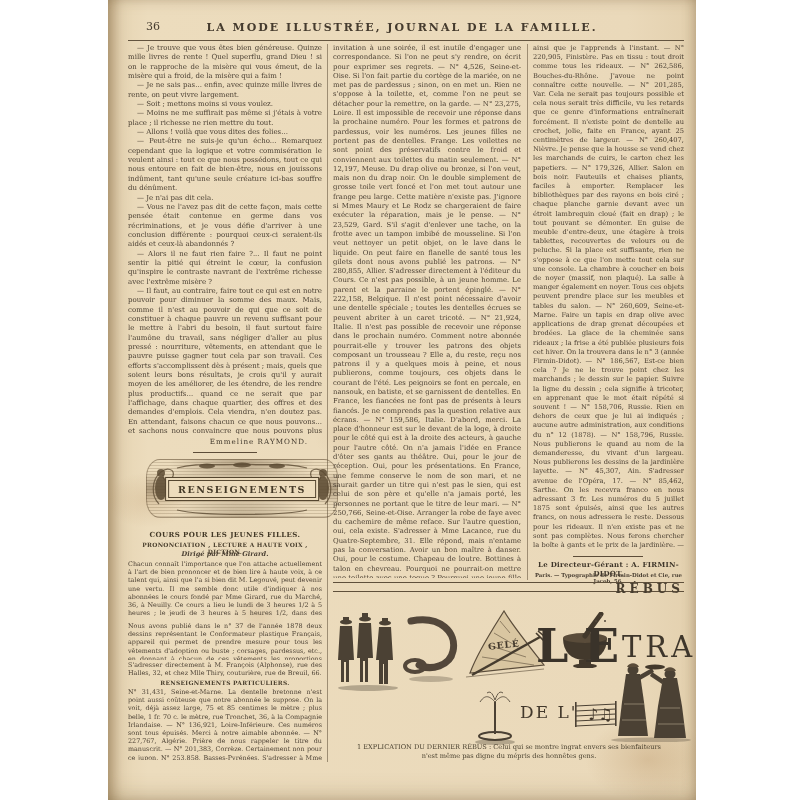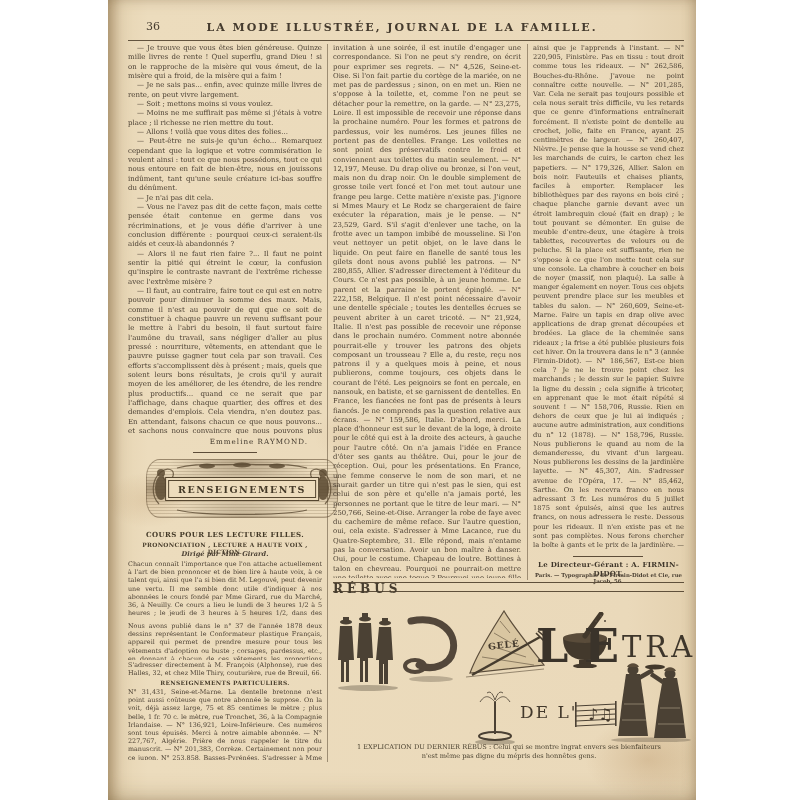--- a/index.html
+++ b/index.html
@@ -101,40 +101,40 @@
         <ellipse cx="176" cy="28" rx="6" ry="12"></ellipse>
         <circle cx="176" cy="13" r="4"></circle>
         <ellipse cx="60" cy="6" rx="8" ry="2.5"></ellipse>
         <ellipse cx="95" cy="5" rx="9" ry="2.5"></ellipse>
         <ellipse cx="130" cy="6" rx="8" ry="2.5"></ellipse>
       </g>
     </svg>
     <div class="cartouche">RENSEIGNEMENTS</div>
   </div>
 
-  <div class="abs h-small center" style="left:20px;top:530px;width:194px;">COURS POUR LES LECTURE FILLES.</div>
+  <div class="abs h-small center" style="left:20px;top:530px;width:194px;">COURS POUR LES JEUNES FILLES.</div>
   <div class="abs h-tiny center" style="left:20px;top:541px;width:194px;">PRONONCIATION , LECTURE A HAUTE VOIX , DICTION.</div>
   <div class="abs ital center" style="left:20px;top:550px;width:194px;">Dirigé par Mme Girard.</div>
   <div class="abs colblock cours" style="left:20px;top:560px;width:194px;height:56px;">Chacun connaît l'importance que l'on attache actuellement à l'art de bien prononcer et de bien lire à haute voix, à ce talent qui, ainsi que l'a si bien dit M. Legouvé, peut devenir une vertu. Il me semble donc utile d'indiquer à nos abonnées le cours fondé par Mme Girard, rue du Marché, 36, à Neuilly. Ce cours a lieu le lundi de 3 heures 1/2 à 5 heures ; le jeudi de 3 heures à 5 heures 1/2, dans des conditions tout à fait familiales, au prix de 30 francs par mois.</div>
   <div class="abs colblock cours" style="left:20px;top:622px;width:194px;height:38px;">Nous avons publié dans le n° 37 de l'année 1878 deux dessins représentant le Conformateur plastique Français, appareil qui permet de prendre mesure pour tous les vêtements d'adoption ou buste ; corsages, pardessus, etc., en donnant à chacun de ces vêtements les proportions exactes de la personne que l'on veut habiller. Le prix de cet appareil est fixé à 50 francs. On l'expédie franco par toute la France.</div>
   <div class="abs colblock cours" style="left:20px;top:661px;width:194px;height:15px;">S'adresser directement à M. François (Alphonse), rue des Halles, 32, et chez Mlle Thiry, couturière, rue de Breuil, 66.</div>
   <div class="abs h-tiny center" style="left:20px;top:679px;width:194px;">RENSEIGNEMENTS PARTICULIERS.</div>
   <div class="abs colblock cours" style="left:20px;top:688px;width:194px;height:72px;">N° 31,431, Seine-et-Marne. La dentelle bretonne n'est point aussi coûteuse que notre abonnée le suppose. On la voit, déjà assez large, 75 et 85 centimes le mètre ; plus belle, 1 fr. 70 c. le mètre, rue Tronchet, 36, à la Compagnie Irlandaise. — N° 136,921, Loire-Inférieure. Ces numéros sont tous épuisés. Merci à notre aimable abonnée. — N° 227,767, Algérie. Prière de nous rappeler le titre du manuscrit. — N° 201,383, Corrèze. Certainement non pour ce jupon. N° 253,858, Basses-Pyrénées. S'adresser à Mme Le Cyre, avenue de l'Opéra, 17. — N° 6,566, Paris. Les numéros que l'on demande existent ; on les recevra franco contre l'envoi de 2 fr. 75 c. Les détails d'ameublement ont été prodigués, et notre abonnée peut choisir dans le nombre. — N° 179,675, Doubs. En cas d'acceptation d'une</div>
 
   <div class="abs colblock dense" style="left:225px;top:44px;width:188px;height:534px;">invitation à une soirée, il est inutile d'engager une correspondance. Si l'on ne peut s'y rendre, on écrit pour exprimer ses regrets. — N° 4,526, Seine-et-Oise. Si l'on fait partie du cortège de la mariée, on ne met pas de pardessus ; sinon, on en met un. Rien ne s'oppose à la toilette, et, comme l'on ne peut se détacher pour la remettre, on la garde. — N° 23,275, Loire. Il est impossible de recevoir une réponse dans la prochaine numéro. Pour les formes et patrons de pardessus, voir les numéros. Les jeunes filles ne portent pas de dentelles. Frange. Les voilettes ne sont point des préservatifs contre le froid et conviennent aux toilettes du matin seulement. — N° 12,197, Meuse. Du drap olive ou bronze, si l'on veut, mais non du drap noir. On le double simplement de grosse toile vert foncé et l'on met tout autour une frange peu large. Cette matière n'existe pas. J'ignore si Mmes Maury et Le Rodz se chargeraient de faire exécuter la réparation, mais je le pense. — N° 23,529, Gard. S'il s'agit d'enlever une tache, on la frotte avec un tampon imbibé de mousseline. Si l'on veut nettoyer un petit objet, on le lave dans le liquide. On peut faire en flanelle de santé tous les gilets dont nous avons publié les patrons. — N° 280,855, Allier. S'adresser directement à l'éditeur du Cours. Ce n'est pas possible, à un jeune homme. Le parent et la parraine le portent épinglé. — N° 222,158, Belgique. Il n'est point nécessaire d'avoir une dentelle spéciale ; toutes les dentelles écrues se peuvent abriter à un caret tricoté. — N° 21,924, Italie. Il n'est pas possible de recevoir une réponse dans le prochain numéro. Comment notre abonnée pourrait-elle y trouver les patrons des objets composant un trousseau ? Elle a, du reste, reçu nos patrons il y a quelques mois à peine, et nous publierons, comme toujours, ces objets dans le courant de l'été. Les peignoirs se font en percale, en nansouk, en batiste, et se garnissent de dentelles. En France, les fiancées ne font pas de présents à leurs fiancés. Je ne comprends pas la question relative aux écrans. — N° 159,586, Italie. D'abord, merci. La place d'honneur est sur le devant de la loge, à droite pour le côté qui est à la droite des acteurs, à gauche pour l'autre côté. On n'a jamais l'idée en France d'ôter ses gants au théâtre. Oui, pour le jour de réception. Oui, pour les présentations. En France, une femme conserve le nom de son mari, et ne saurait garder un titre qui n'est pas le sien, qui est celui de son père et qu'elle n'a jamais porté, les personnes ne portant que le titre de leur mari. — N° 250,766, Seine-et-Oise. Arranger la robe de faye avec du cachemire de même reface. Sur l'autre question, oui, cela existe. S'adresser à Mme Lacance, rue du Quatre-Septembre, 31. Elle répond, mais n'entame pas la conversation. Avoir un bon maître à danser. Oui, pour le costume. Chapeau de loutre. Bottines à talon en chevreau. Pourquoi ne pourrait-on mettre une toilette avec une toque ? Pourquoi une jeune fille de dix-sept ans ne pourrait-elle se servir d'un éventail ? Un reçoit sans cesse des nœuds de cravate. Il n'y a pas de cols spéciaux pour les jeunes filles. — N° 214,576, Algérie. Merci mille fois à notre abonnée. Ces numéros existent ; on les recevra franco contre l'envoi de 2 fr. 90 c. — N° 221,556, Aisne. Je ne crois pas qu'il existe rien de ce genre. — N° 221,855, Côtes-du-Nord. Les numéros ont été envoyés. Leur prix est de 2 fr. 75 c. Il n'y a point de livre spécial et pratique pour cet objet. Merci à notre trop bonne abonnée. — N° 88,562, Italie. Le Cours d'aquarelle de Cicéri coûte 50 francs,</div>
 
   <div class="abs colblock dense3" style="left:425px;top:44px;width:151px;height:506px;">ainsi que je l'apprends à l'instant. — N° 220,905, Finistère. Pas en tissu : tout droit comme tous les rideaux. — N° 262,586, Bouches-du-Rhône. J'avoue ne point connaître cette nouvelle. — N° 201,285, Var. Cela ne serait pas toujours possible et cela nous serait très difficile, vu les retards que ce genre d'informations entraînerait forcément. Il n'existe point de dentelle au crochet, jolie, faite en France, ayant 25 centimètres de largeur. — N° 260,407, Nièvre. Je pense que la housse se vend chez les marchands de cuirs, le carton chez les papetiers. — N° 179,326, Allier. Salon en bois noir. Fauteuils et chaises pliants, faciles à emporter. Remplacer les bibliothèques par des rayons en bois ciré ; chaque planche garnie devant avec un étroit lambrequin cloué (fait en drap) ; le tout pouvant se démonter. En guise de meuble d'entre-deux, une étagère à trois tablettes, recouvertes de velours ou de peluche. Si la place est suffisante, rien ne s'oppose à ce que l'on mette tout cela sur une console. La chambre à coucher en bois de noyer (massif, non plaqué). La salle à manger également en noyer. Tous ces objets peuvent prendre place sur les meubles et tables du salon. — N° 260,609, Seine-et-Marne. Faire un tapis en drap olive avec applications de drap grenat découpées et brodées. La glace de la cheminée sans rideaux ; la frise a été publiée plusieurs fois cet hiver. On la trouvera dans le n° 3 (année Firmin-Didot). — N° 186,567, Est-ce bien cela ? Je ne le trouve point chez les marchands ; le dessin sur le papier. Suivre la ligne du dessin ; cela signifie à tricoter, en apprenant que le mot était répété si souvent ! — N° 158,706, Russie. Rien en dehors de ceux que je lui ai indiqués ; aucune autre administration, aux conditions du n° 12 (1878). — N° 158,796, Russie. Nous publierons le quand au nom de la demanderesse, du vivant d'un largeau. Nous publierons les dessins de la jardinière layette. — N° 45,307, Ain. S'adresser avenue de l'Opéra, 17. — N° 85,462, Sarthe. On les recevra franco en nous adressant 3 fr. Les numéros du 5 juillet 1875 sont épuisés, ainsi que les autres francs, on nous adressera le reste. Dessous pour les rideaux. Il n'en existe pas et ne sont pas complètes. Nous ferons chercher la boîte à gants et le prix de la jardinière. — N° 175,436, Indre. J'apprends ce matin que les petites plumes s'achètent au Bon Marché ; c'est une fourniture frappée d'un droit, et l'on ne peut la faire venir. Le papier est joli ; il coûte 6 fr. le cent. — N° 196,267, Lot-et-Garonne. Remède infaillible contre les engelures : prendre soir et matin des bains d'eau très chaude, et frictionner ensuite avec de la flanelle imbibée d'eau de Cologne.</div>
   <div class="abs sig-rule" style="left:465px;top:556px;width:70px;"></div>
   <div class="abs director center" style="left:425px;top:560px;width:151px;">Le Directeur-Gérant : A. FIRMIN-DIDOT.</div>
   <div class="abs imprint center" style="left:425px;top:572px;width:151px;">Paris. — Typographie de Firmin-Didot et Cie, rue Jacob, 56.</div>
 
   <div class="abs hrule" style="left:225px;top:582px;width:351px;"></div>
   <div class="abs hrule" style="left:225px;top:591px;width:351px;"></div>
 
-  <div class="abs rebus-h" style="left:225px;top:582px;width:351px;text-align:left;">RÉBUS</div>
+  <div class="abs rebus-h" style="left:225px;top:582px;width:351px;text-align:right;">RÉBUS</div>
 
   <svg class="abs" style="left:227px;top:612px;" width="66" height="80" viewBox="0 0 66 80">
     <g fill="#4b4134">
       <ellipse cx="11" cy="10" rx="6" ry="2.6"></ellipse>
         <rect x="8" y="5" width="6" height="5"></rect>
       <path d="M5 14 L17 14 L19 48 L14 48 L14 70 L11 70 L11 50 L9 50 L9 70 L6 70 L6 48 L3 48 Z"></path>
       <ellipse cx="30" cy="7" rx="6" ry="2.6"></ellipse>
         <rect x="27" y="1" width="6" height="6"></rect>
       <path d="M24 11 L36 11 L38 46 L33 46 L33 70 L30 70 L30 49 L28 49 L28 70 L25 70 L25 46 L22 46 Z"></path>
       <ellipse cx="50" cy="11" rx="6" ry="2.6"></ellipse>

